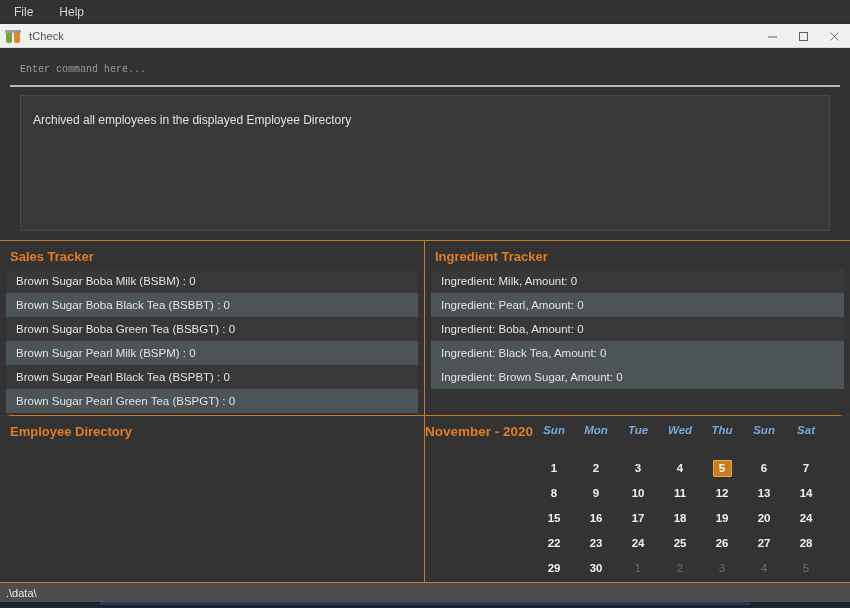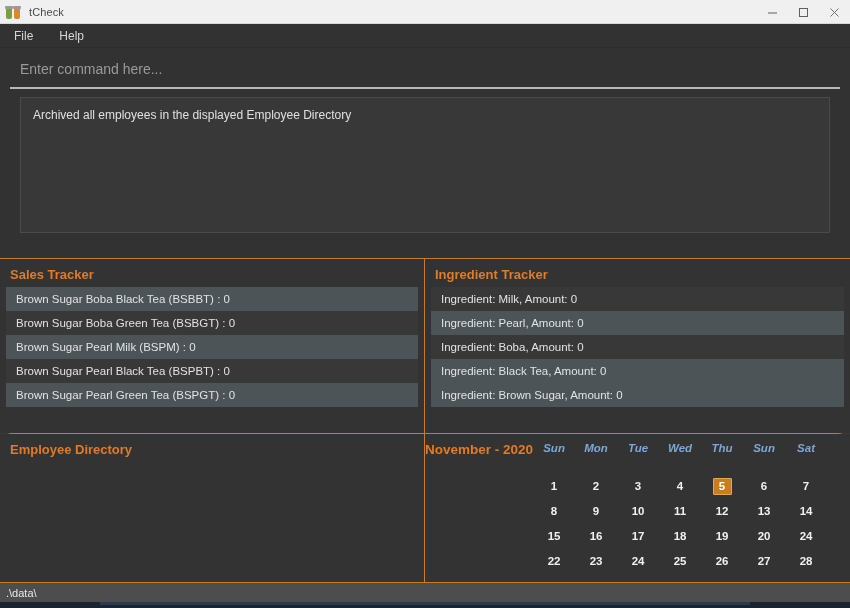--- a/index.html
+++ b/index.html
@@ -110,32 +110,32 @@
   #command-input-wrap {
     border-bottom: 2px solid #b8b8b8;
     padding: 2px 0 6px 0;
   }
   #command-input {
     width: 100%;
     background: transparent;
     border: none;
     outline: none;
     color: #0ea5e9;
-    font-size: 14px;
-    font-family: Liberation Sans, sans-serif;
+    font-size: 10px;
+    font-family: Liberation Mono, monospace;
     padding: 3px 10px 4px 10px;
   }
   #command-input::placeholder { color: #9a9a9a; }
 
   #result-box {
-    margin: 8px 10px 16px 10px;
+    margin: 8px 10px 0 10px;
     height: 136px;
     background: #383838;
     border: 1px solid #4a4a4a;
-    padding: 9px 12px;
+    padding: 16px 12px;
     overflow: hidden;
   }
   #result-text {
     font-size: 12px;
     color: #e0e0e0;
     line-height: 1.4;
   }
   #command-pad { height: 9px; background: #323232; flex: none; }
 
   
@@ -260,20 +260,25 @@
     left: 100px; top: 0;
     width: 650px; height: 3px;
     background: #2a3a52;
   }
 </style>
 </head>
 <body>
 
 <div id="app-window">
 
+  <div id="menu-bar">
+    <div class="menu-item">File</div>
+    <div class="menu-item">Help</div>
+  </div>
+
   <div id="title-bar">
     <div id="title-bar-left">
       <span class="app-icon">
         <span class="cup c1"></span>
           <span class="cup c2"></span>
       </span>
       <span id="window-title">tCheck</span>
     </div>
     <div id="window-controls">
       <div class="win-btn">
@@ -288,41 +293,37 @@
       </div>
       <div class="win-btn">
         <svg width="11" height="11" viewBox="0 0 11 11">
             <line x1="1.5" y1="1.5" x2="9.5" y2="9.5" stroke="#707070" stroke-width="1"></line>
             <line x1="9.5" y1="1.5" x2="1.5" y2="9.5" stroke="#707070" stroke-width="1"></line>
           </svg>
       </div>
     </div>
   </div>
 
-  <div id="menu-bar">
-    <div class="menu-item">File</div>
-    <div class="menu-item">Help</div>
-  </div>
-
   <div id="command-area">
     <div id="command-input-wrap">
       <input id="command-input" type="text" placeholder="Enter command here..." style="">
     </div>
     <div id="result-box">
       <div id="result-text">Archived all employees in the displayed Employee Directory</div>
     </div>
   </div>
   <div id="command-pad"></div>
 
   <div id="panels">
 
     <div class="panel-row row-top">
       <div class="panel left">
         <div class="panel-title">Sales Tracker</div>
         <div class="list" id="sales-list">
+            <div class="list-item">Brown Sugar Boba Milk (BSBM) : 0</div>
             <div class="list-item alt">Brown Sugar Boba Black Tea (BSBBT) : 0</div>
             <div class="list-item">Brown Sugar Boba Green Tea (BSBGT) : 0</div>
             <div class="list-item alt">Brown Sugar Pearl Milk (BSPM) : 0</div>
             <div class="list-item">Brown Sugar Pearl Black Tea (BSPBT) : 0</div>
             <div class="list-item alt">Brown Sugar Pearl Green Tea (BSPGT) : 0</div>
           </div>
       </div>
       <div class="panel right">
         <div class="panel-title">Ingredient Tracker</div>
         <div class="list" id="ingredient-list">

